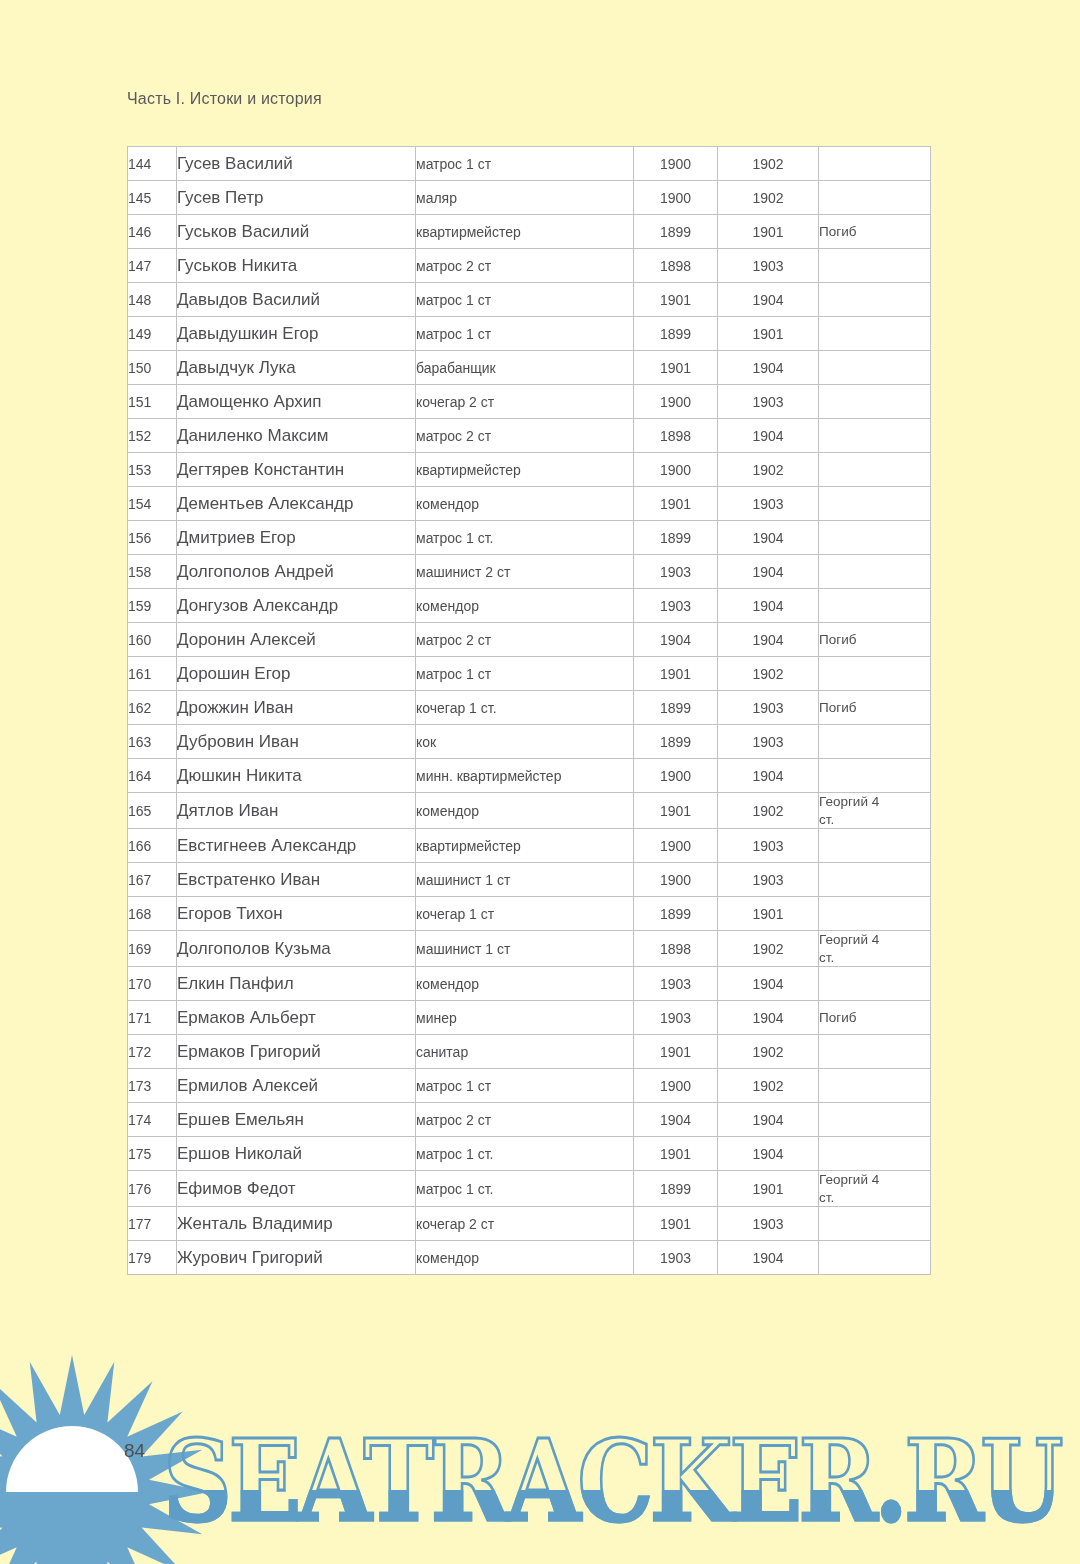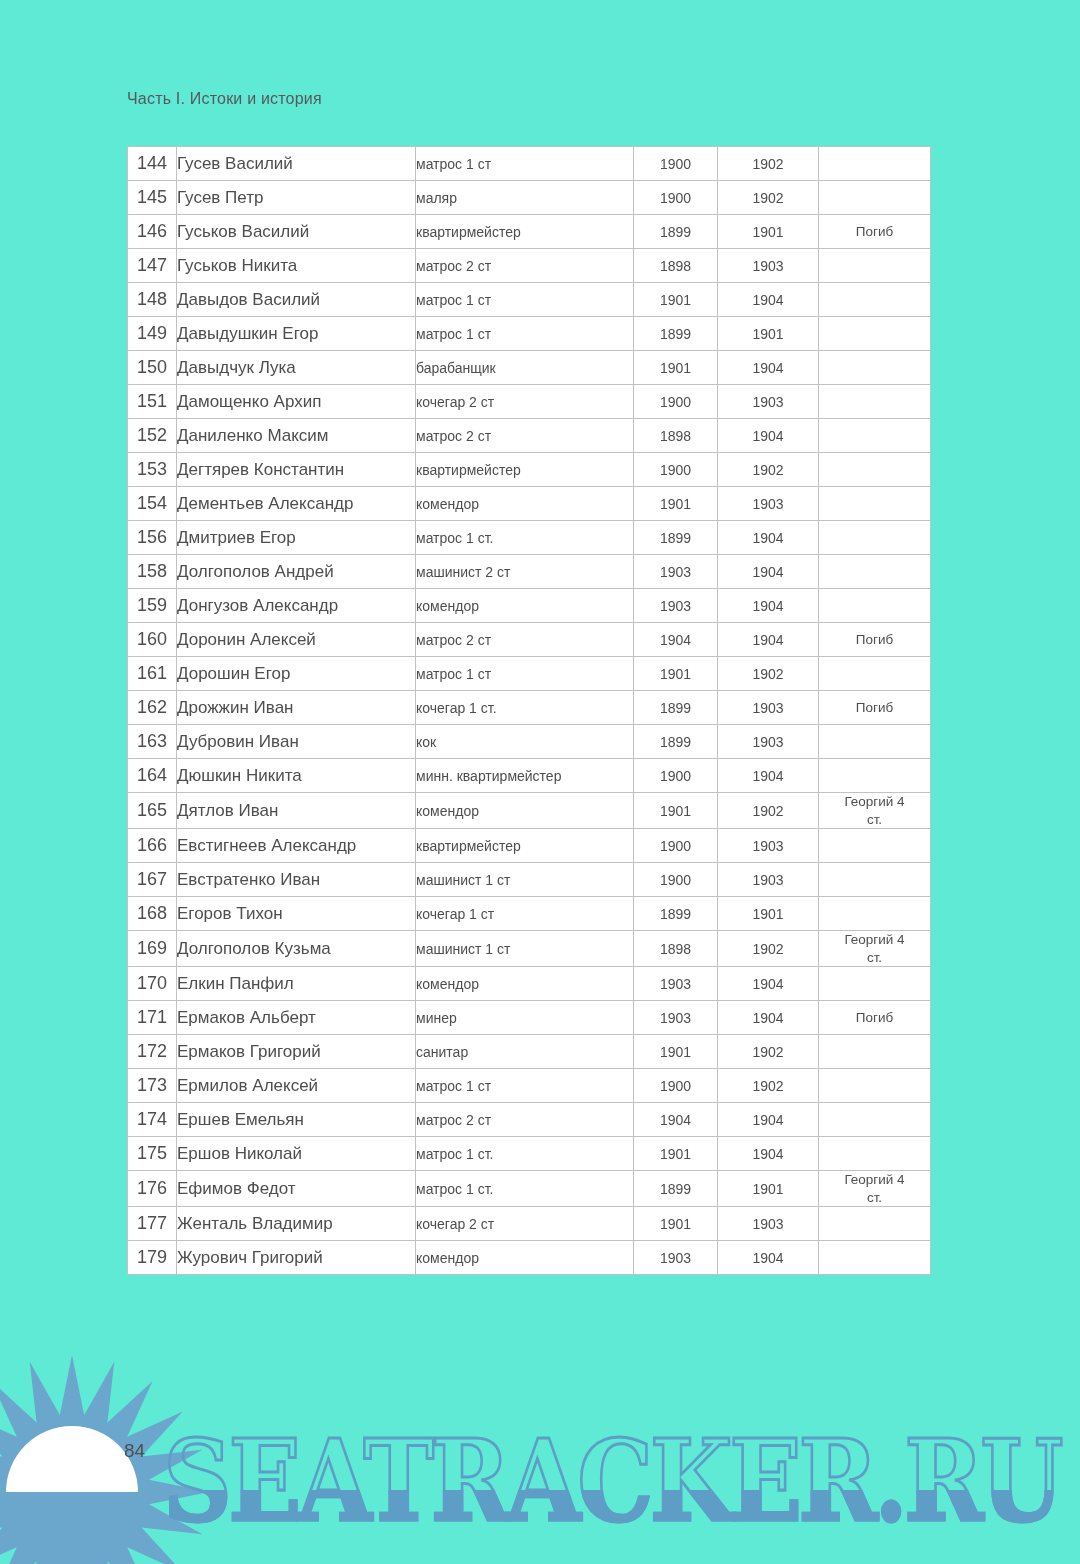--- a/index.html
+++ b/index.html
@@ -6,21 +6,21 @@
   html, body { margin: 0; padding: 0; }
   body {
     width: 1080px; height: 1564px;
     background: #ffffff;
     font-family: "Liberation Sans", sans-serif;
   }
   .page {
     position: relative;
     width: 1080px; height: 1564px;
     overflow: hidden;
-    background: #5eead4;
+    background: #fef9c3;
   }
   .page-header {
     position: absolute;
     left: 127px; top: 90px;
     font-size: 16px;
     color: #58585b;
     letter-spacing: 0.2px;
   }
   table.roster {
     position: absolute;
@@ -31,25 +31,25 @@
     z-index: 2;
   }
   table.roster td {
     border: 1px solid #c2c2c2;
     background: #ffffff;
     color: #4e4e50;
     height: 34px;
     padding: 0;
     vertical-align: middle;
   }
-  td.c-num  { text-align: center; font-size: 18px; }
+  td.c-num  { font-size: 14px; }
   td.c-name { font-size: 17px; padding-left: 14px; margin-top: 8px; }
   td.c-rank { font-size: 14px; padding-left: 13px; }
   td.c-year { text-align: center; font-size: 14px; }
-  td.c-note { text-align: center; font-size: 13.5px; padding: 5px 2px; }
+  td.c-note { text-align: left; font-size: 13.5px; padding: 5px 2px; }
   .note-inner {
     display: inline-block;
     max-width: 68px;
     line-height: 1.3;
   }
   .sun-logo {
     position: absolute;
     left: -68px; top: 1352px;
     width: 280px; height: 280px;
     z-index: 1;

